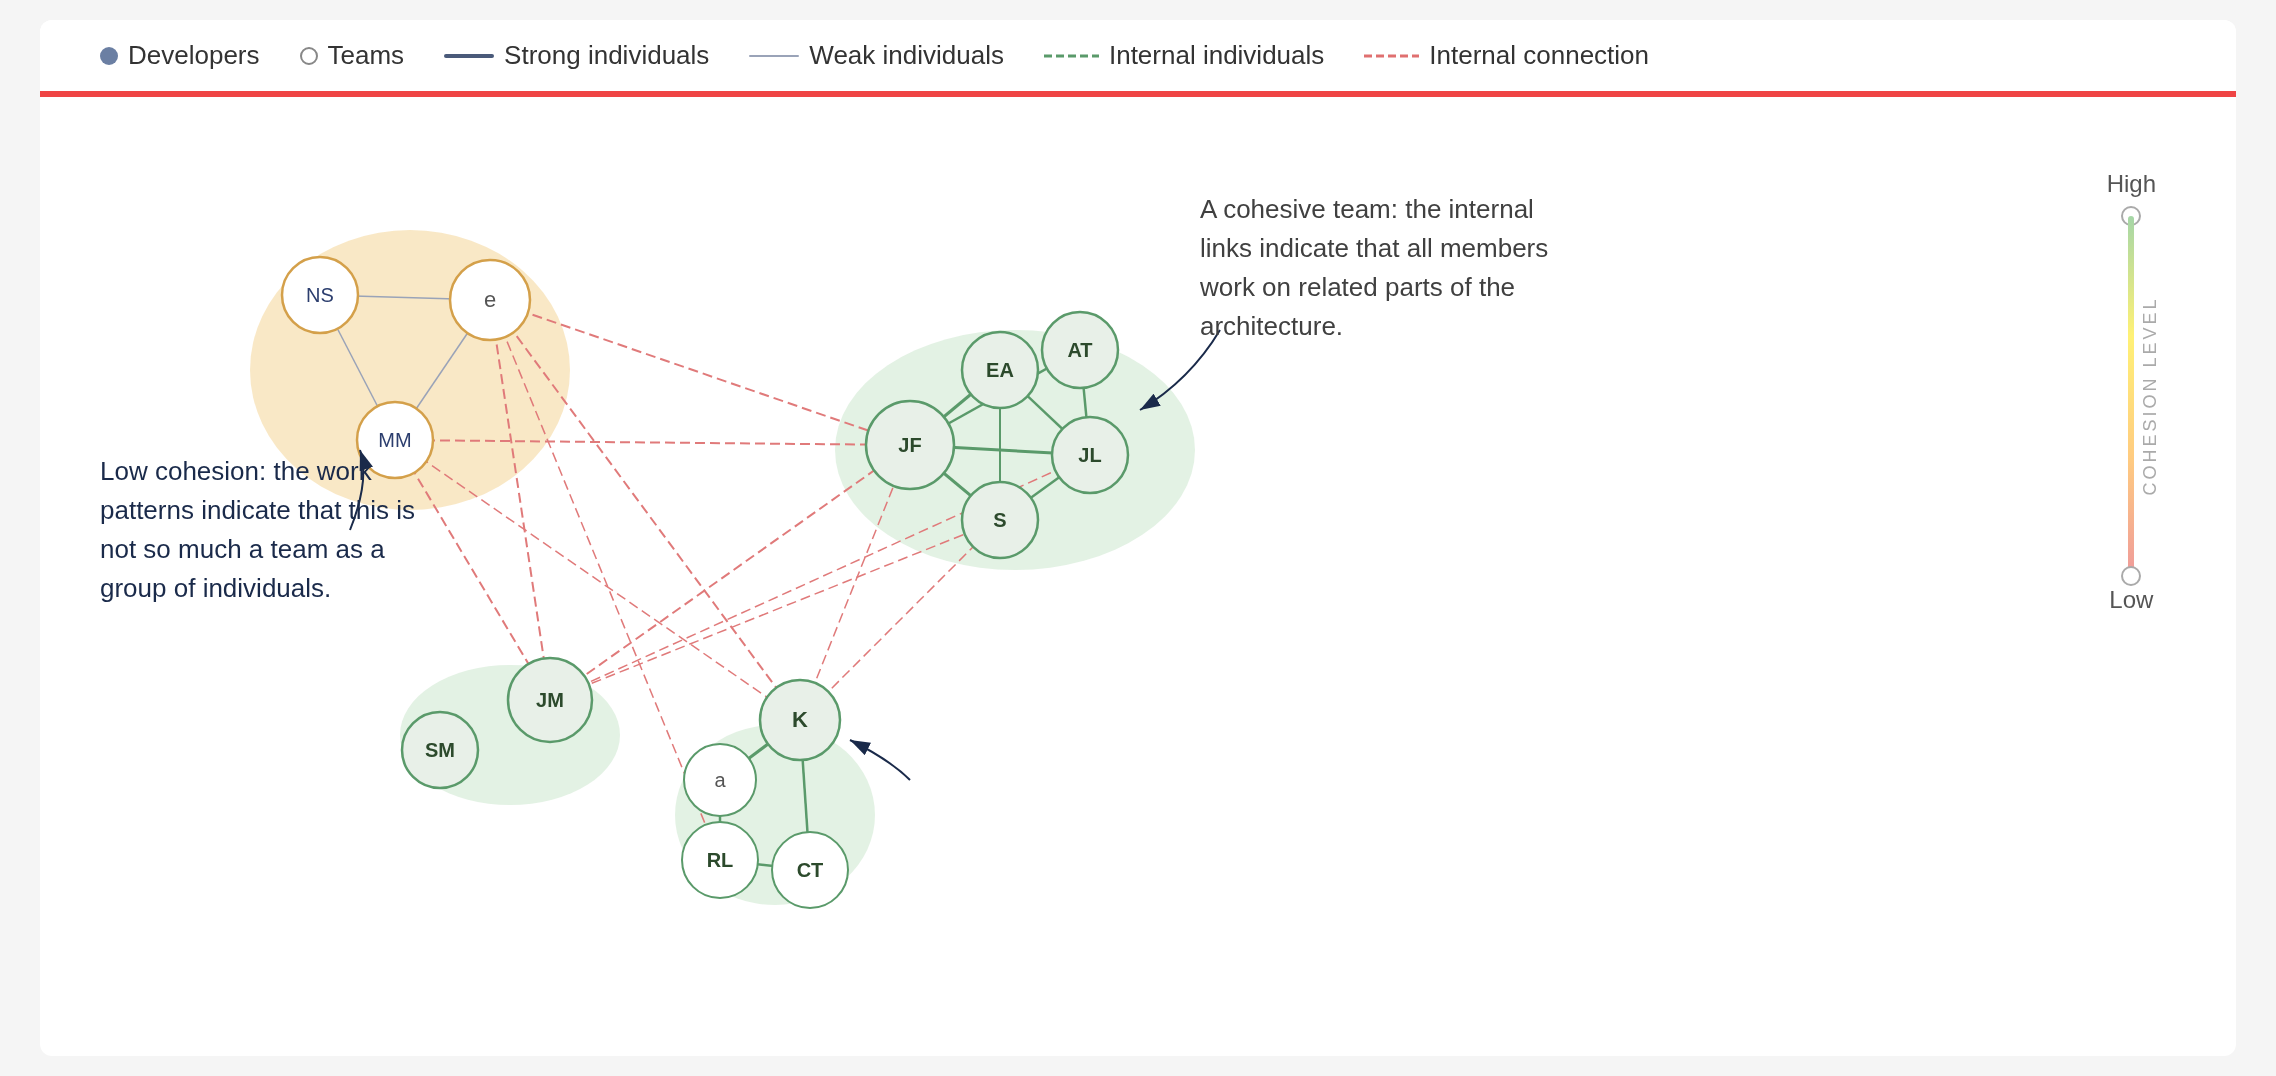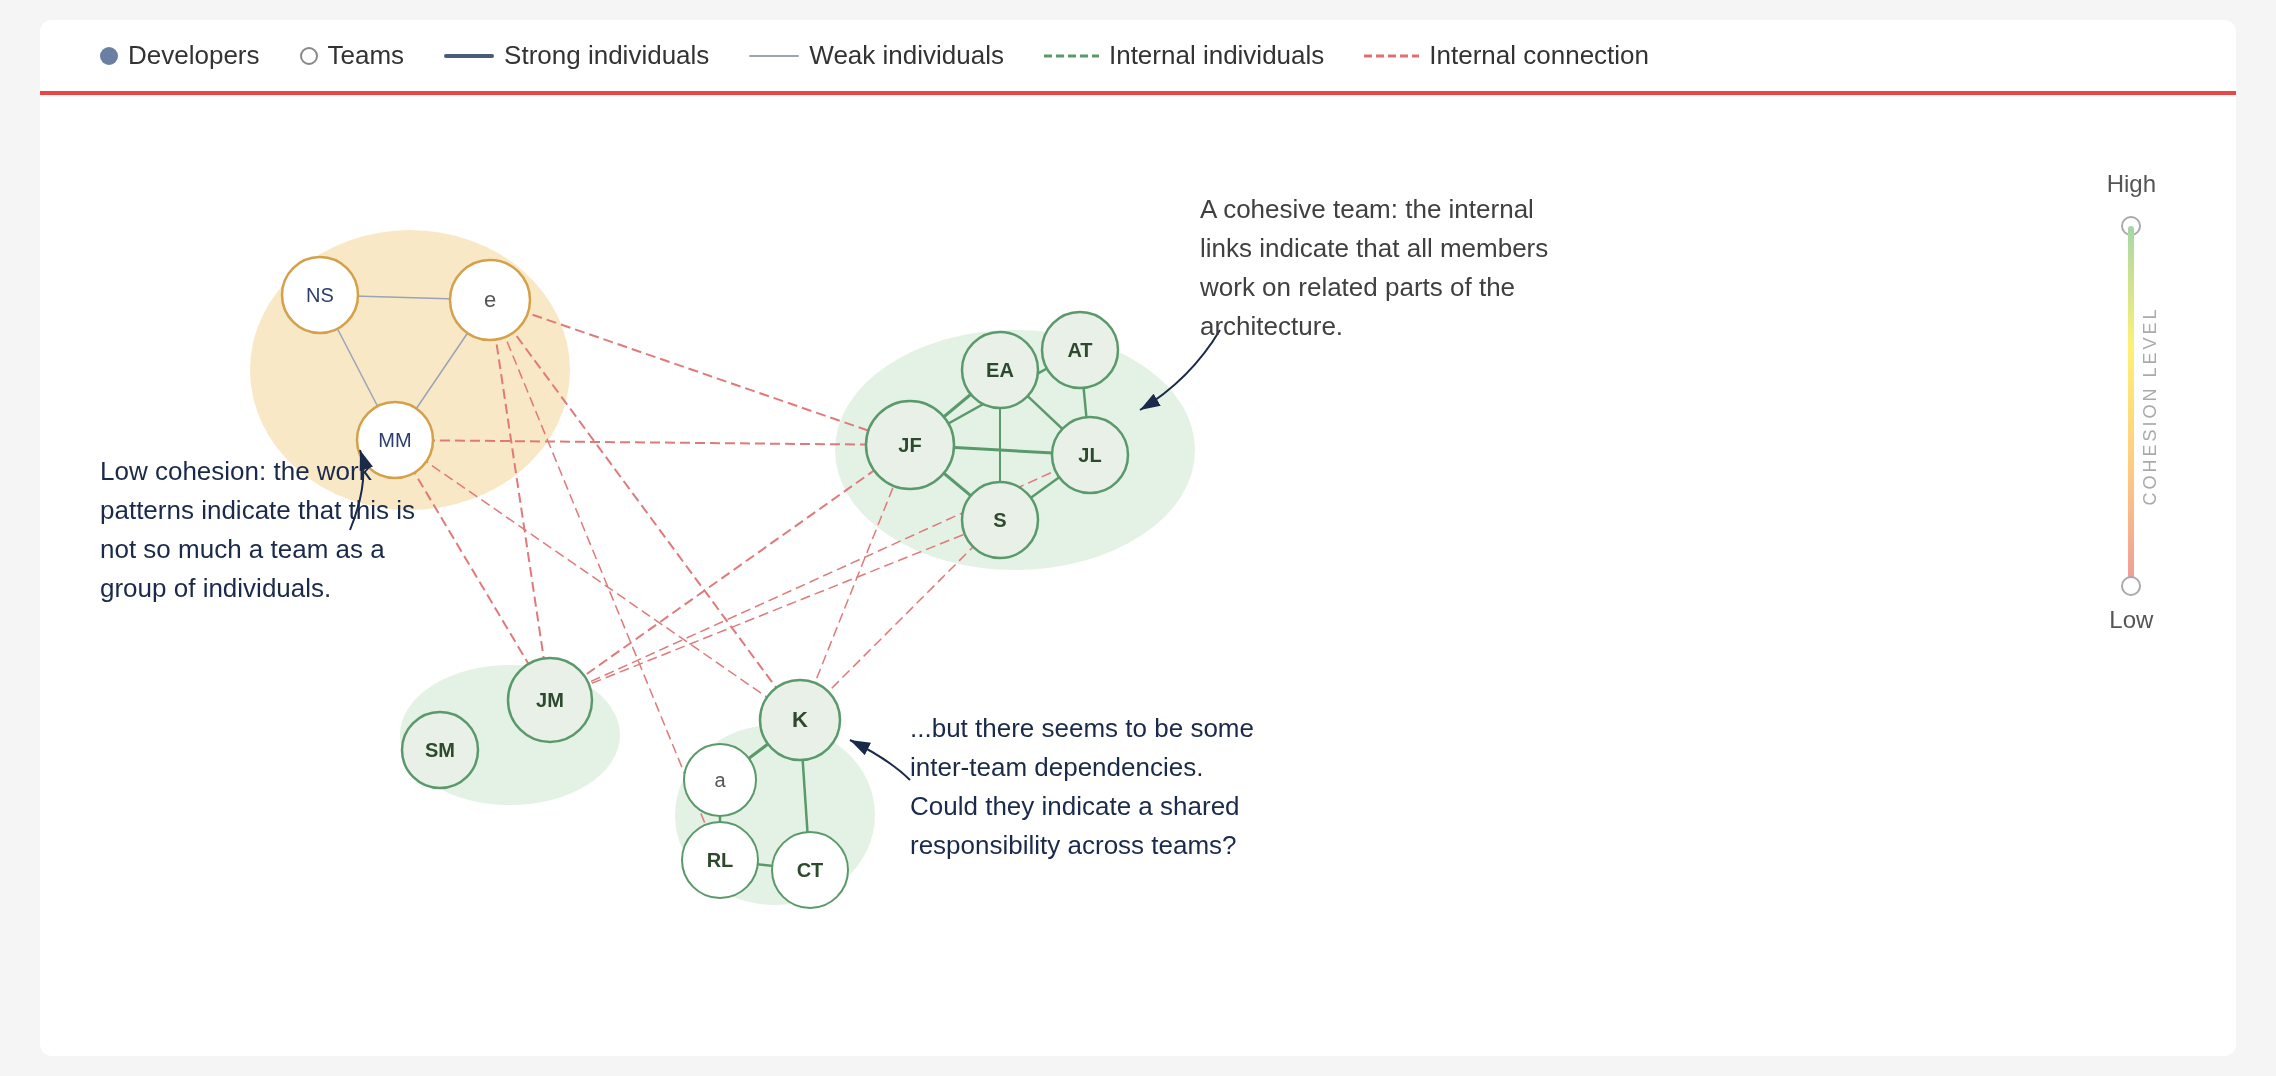--- a/index.html
+++ b/index.html
@@ -18,21 +18,21 @@
       height: 1036px;
       position: relative;
       overflow: hidden;
     }
     
     .legend-bar {
       display: flex;
       align-items: center;
       gap: 40px;
       padding: 20px 60px;
-      border-bottom: 4px solid #ef4444;
+      border-bottom: 6px solid #ef4444;
       background: white;
     }
     .legend-item {
       display: flex;
       align-items: center;
       gap: 10px;
       font-size: 26px;
       color: #333;
     }
     .legend-dot-filled {
@@ -69,21 +69,20 @@
     }
 
     
     .cohesion-bar {
       position: absolute;
       right: 80px;
       top: 160px;
       display: flex;
       flex-direction: column;
       align-items: center;
-      gap: 10px;
     }
     .cohesion-label-top {
       font-size: 24px;
       color: #555;
     }
     .cohesion-label-bottom {
       font-size: 24px;
       color: #555;
     }
     .cohesion-track {
@@ -259,24 +258,20 @@
   </svg>
 
   <div class="annotation" style="left:60px; top:432px; font-size:26px; color:#1a2a4a; line-height:1.5;">
     <span>Low cohesion: the work patterns indicate that this is not so much a team as a group of individuals.</span>
   </div>
 
   <div class="annotation" style="left:1160px; top:170px; font-size:26px; color:#404040; line-height:1.5; max-width:380px;">
     <span>A cohesive team: the internal links indicate that all members work on related parts of the architecture.</span>
   </div>
 
-  <div class="annotation" style="left:870px; top:650px; font-size:26px; color:#1a2a4a; line-height:1.5; max-width:380px; white-space:pre-line;">
-    <span>...but there seems to be some inter-team dependencies.
-Could they indicate a shared responsibility across teams?</span>
-  </div>
 
   <div class="cohesion-bar" style="position:absolute; right:80px; top:150px; display:flex; flex-direction:column; align-items:center;">
     <span class="cohesion-label-top" style="font-size:24px;color:#555;margin-bottom:8px;">High</span>
     <div class="cohesion-track" style="position:relative; width:20px; height:380px;">
       <div class="cohesion-circle-top" style="position:absolute;top:0;left:50%;transform:translateX(-50%);width:20px;height:20px;border-radius:50%;border:2px solid #aaa;background:white;"></div>
       <div style="position:absolute;top:10px;bottom:10px;left:50%;transform:translateX(-50%);width:6px;border-radius:3px;background:linear-gradient(to bottom, #a5d6a7, #fff176, #ffcc80, #ef9a9a);"></div>
       <div class="cohesion-circle-bottom" style="position:absolute;bottom:0;left:50%;transform:translateX(-50%);width:20px;height:20px;border-radius:50%;border:2px solid #aaa;background:white;"></div>
 
       <div style="position:absolute;left:-70px;top:50%;transform:translateY(-50%) rotate(-90deg);font-size:18px;color:#aaa;letter-spacing:3px;white-space:nowrap;transform-origin:center center;">
         <span>COHESION LEVEL</span>

